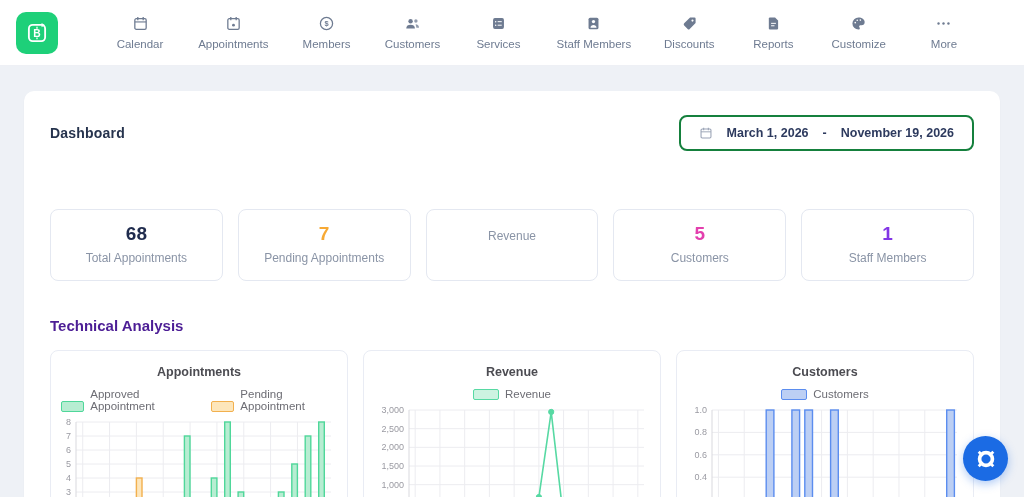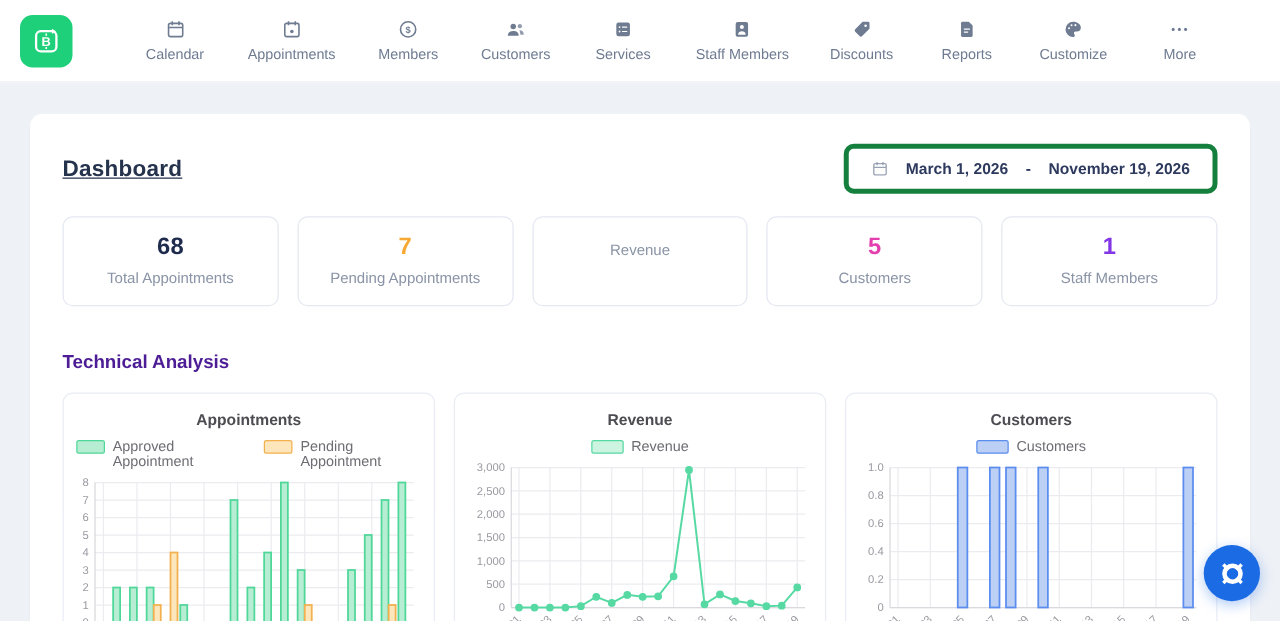--- a/index.html
+++ b/index.html
@@ -15,43 +15,43 @@
              margin:0 34px 0 56px; }
   .nav-item { display:flex; flex-direction:column; align-items:center; gap:6px;
               color:#6e7b91; font-size:11.5px; cursor:pointer; min-width:52px; }
   .nav-item svg { display:block; }
 
   
   .main-card { margin:25px 24px 0; background:#ffffff; border-radius:10px;
                padding:24px 26px 30px; box-shadow:0 1px 2px rgba(16,24,40,.04);
                height:520px; }
   .dash-header { display:flex; justify-content:space-between; align-items:center; }
-  .page-title { font-size:18px; font-weight:700; color:#26334d; letter-spacing:.2px;text-decoration:underline; }
+  .page-title { font-size:14px; font-weight:700; color:#26334d; letter-spacing:.2px; }
   .section-title { font-size:15px; font-weight:700; color:#4c1d95; margin-top:36px; }
 
-  .date-range { display:flex; align-items:center; gap:14px; border:4px solid #15803d;
+  .date-range { display:flex; align-items:center; gap:14px; border:2px solid #15803d;
                 border-radius:8px; padding:9px 18px; cursor:pointer; background:#fff; }
   .date-range .dtxt { font-size:12.5px; font-weight:600; color:#2d3a5e; }
 
   
   .stats-row { display:flex; gap:15px; margin-top:18px; }
   .stat-card { flex:1 1 0; border:1px solid #e4e8f1; border-radius:8px; text-align:center;
-               padding:13px 24px 14px; min-height:72px; background:#fff; }
+               padding:13px 24px 14px; min-height:72px; background:#fff;margin-top:40px; }
   .stat-value { font-size:19px; font-weight:700; letter-spacing:.2px; }
   .stat-label { font-size:12px; color:#8a94a6; margin-top:6px; line-height:1.25; }
 
   
   .charts-row { display:flex; gap:15px; margin-top:16px; }
   .chart-card { flex:1 1 0; border:1px solid #e9ecf4; border-radius:8px;
                 padding:12px 10px 8px; height:250px; background:#fff; overflow:hidden; }
   .chart-title { text-align:center; font-size:12.5px; font-weight:700; color:#4c4c52;
                  margin:2px 0 9px; }
   .chart-legend { display:flex; justify-content:center; align-items:center; gap:18px;
                   margin-bottom:4px; }
-  .legend-item { display:flex; align-items:flex-start; font-size:11.5px; color:#6d6d74;
+  .legend-item { display:flex; align-items:flex-end; font-size:11.5px; color:#6d6d74;
                  cursor:pointer; }
   .legend-swatch { width:26px; height:11px; border-radius:2px; margin-right:6px;
                    display:inline-block; border:1.5px solid; }
   .tick { font-size:9px; fill:#9a9aa2; }
 
   
   .fab { position:absolute; left:963px; top:436px; width:45px; height:45px;
          border-radius:50%; display:flex; align-items:center; justify-content:center;
          cursor:pointer; box-shadow:0 3px 10px rgba(27,107,228,.35); z-index:20; }
 </style>

